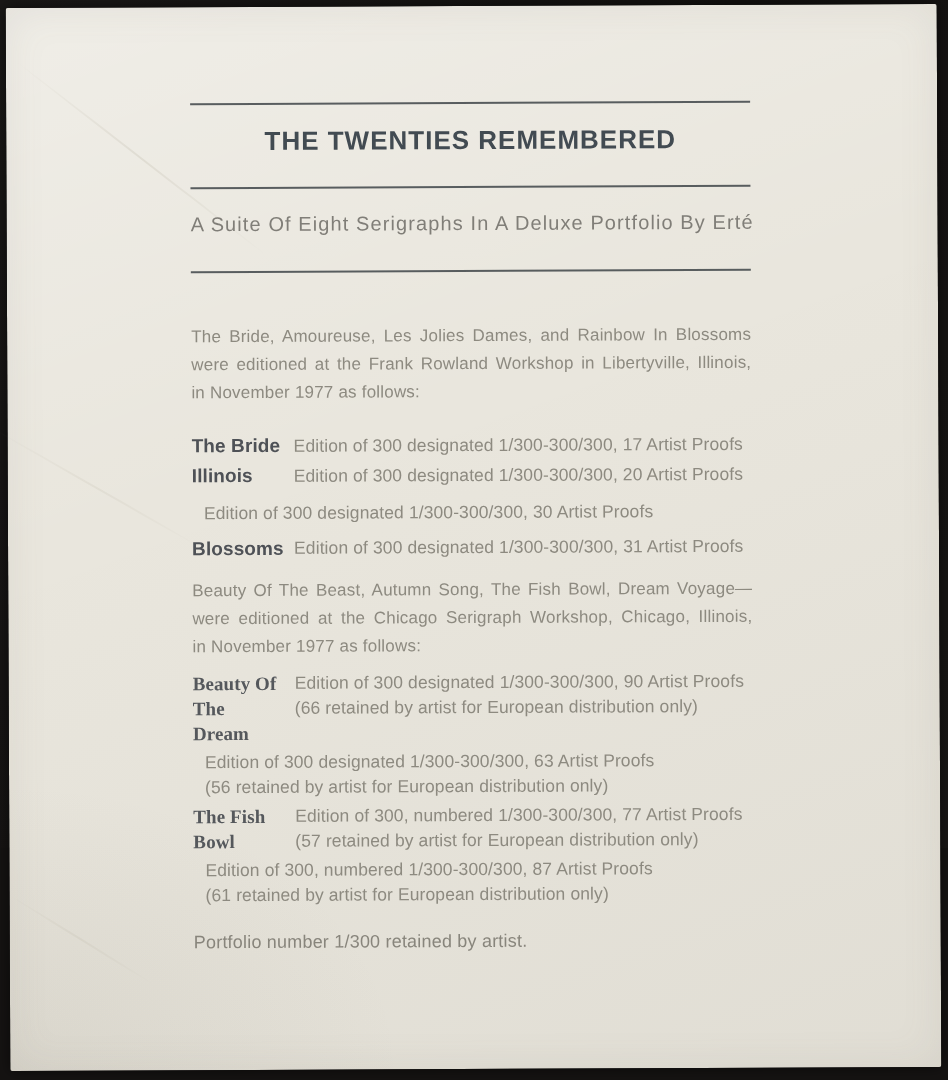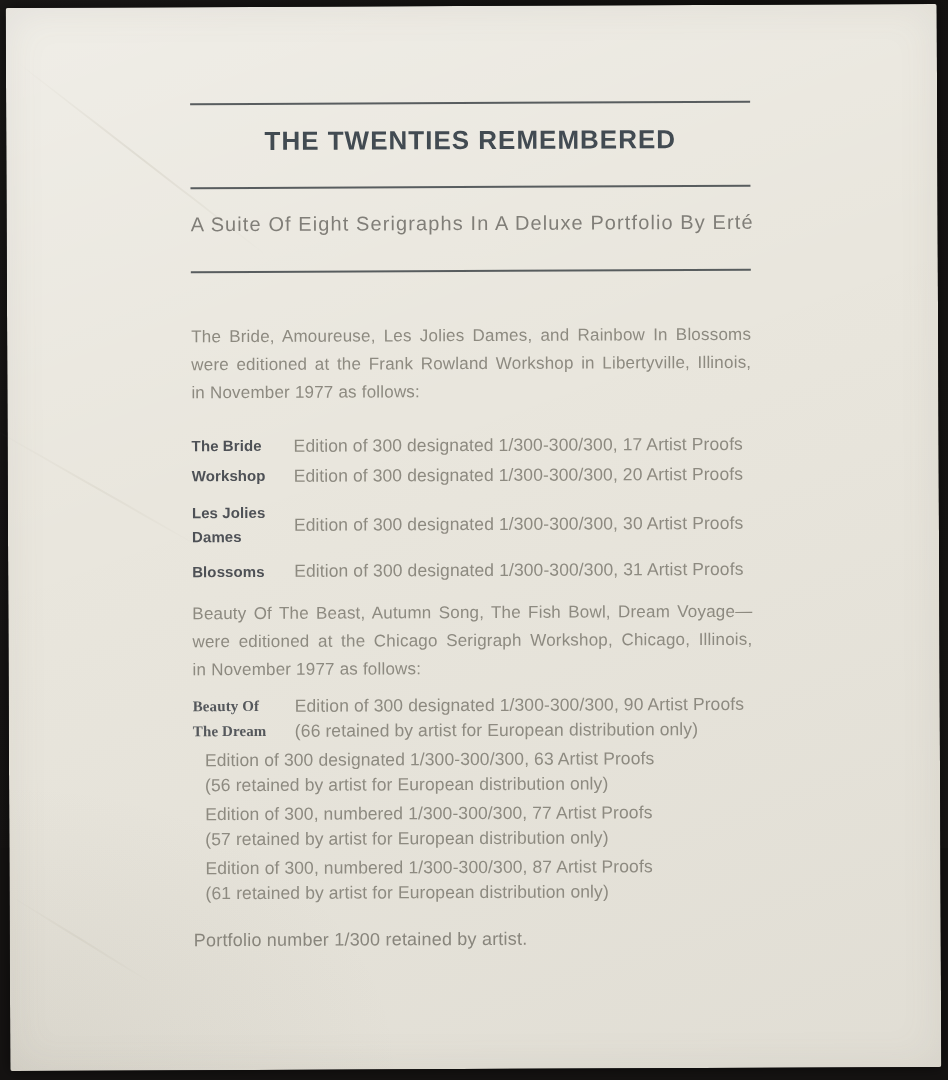--- a/index.html
+++ b/index.html
@@ -92,21 +92,21 @@
     display: flex;
     align-items: center;
   }
   .edition-list.second .edition-row { align-items: flex-start; margin-bottom: 4px; }
   .edition-list.first .edition-row.single { min-height: 30px; }
   .edition-list.first .edition-row.double { margin-top: 10px; }
   .artwork-name {
     flex: 0 0 90px;
     width: 90px;
     font-weight: bold;
-    font-size: 15px;
+    font-size: 19px;
     line-height: 24px;
     color: #4e5156;
     letter-spacing: 0.1px;
   }
   .edition-list.second .artwork-name { line-height: 25px; color: #55585c; font-family: Liberation Serif, serif; }
   .name-line { display: block; }
   .edition-details {
     margin-left: 12px;
     font-size: 17.5px;
     line-height: 25px;
@@ -154,32 +154,28 @@
           <div class="artwork-name">
             <span class="name-line">The Bride</span>
           </div>
           <div class="edition-details">
             <div>Edition of 300 designated 1/300-300/300, 17 Artist Proofs</div>
           </div>
         </div>
 
         <div class="edition-row single">
           <div class="artwork-name">
-            <span class="name-line">Workshop</span>
+            <span class="name-line">Illinois</span>
           </div>
           <div class="edition-details">
             <div>Edition of 300 designated 1/300-300/300, 20 Artist Proofs</div>
           </div>
         </div>
 
         <div class="edition-row double">
-          <div class="artwork-name">
-            <span class="name-line">Les Jolies</span>
-            <span class="name-line">Dames</span>
-          </div>
           <div class="edition-details">
             <div>Edition of 300 designated 1/300-300/300, 30 Artist Proofs</div>
           </div>
         </div>
 
         <div class="edition-row double">
           <div class="artwork-name">
             <span class="name-line">Blossoms</span>
           </div>
           <div class="edition-details">
@@ -209,20 +205,24 @@
         </div>
 
         <div class="edition-row">
           <div class="edition-details">
             <div>Edition of 300 designated 1/300-300/300, 63 Artist Proofs</div>
             <div>(56 retained by artist for European distribution only)</div>
           </div>
         </div>
 
         <div class="edition-row">
+          <div class="artwork-name">
+            <span class="name-line">The Fish</span>
+            <span class="name-line">Bowl</span>
+          </div>
           <div class="edition-details">
             <div>Edition of 300, numbered 1/300-300/300, 77 Artist Proofs</div>
             <div>(57 retained by artist for European distribution only)</div>
           </div>
         </div>
 
         <div class="edition-row">
           <div class="edition-details">
             <div>Edition of 300, numbered 1/300-300/300, 87 Artist Proofs</div>
             <div>(61 retained by artist for European distribution only)</div>

